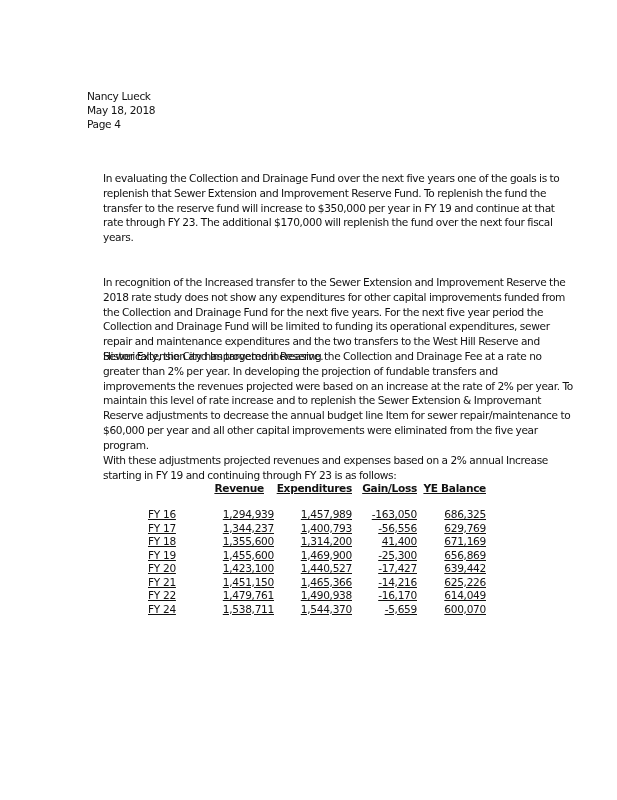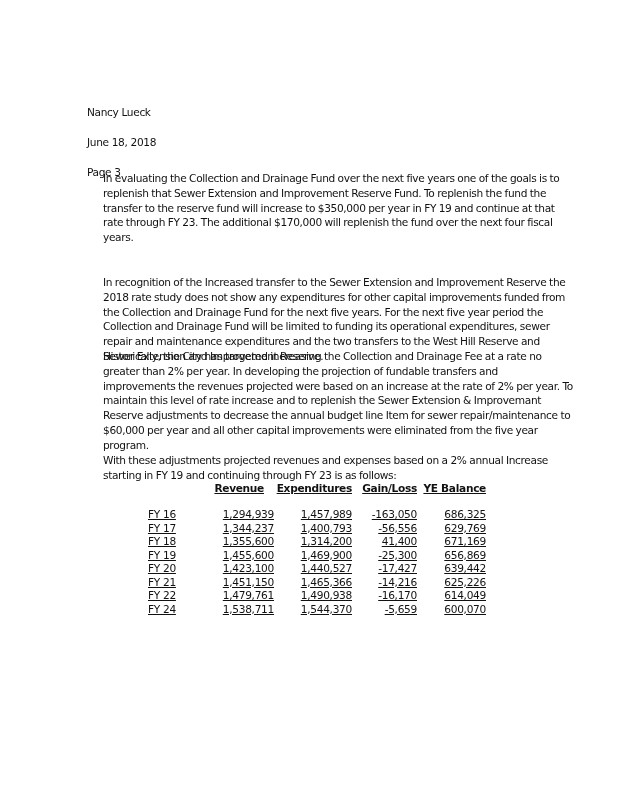--- a/index.html
+++ b/index.html
@@ -24,21 +24,21 @@
       background: #ffffff;
     }
     .header {
       position: absolute;
       left: 87px;
       top: 89px;
       font-size: 10.6px;
       line-height: 14px;
       letter-spacing: -0.35px;
     }
-    .header div { white-space: nowrap; margin-top: 16px; }
+    .header div { white-space: nowrap; }
     .para {
       position: absolute;
       left: 87px;
       width: 470px;
       font-size: 10.6px;
       line-height: 14.8px;
       letter-spacing: -0.35px;
       word-spacing: -0.3px;
       margin: 16px;
     }
@@ -79,22 +79,22 @@
     table.fin .c-ye { width: 69px; }
     table.fin th.c-rev { padding-right: 10px; }
   </style>
 </head>
 <body>
 
 <div class="page">
 
   <div class="header">
     <div>Nancy Lueck</div>
-    <div>June 18, 2018</div>
-    <div>Page 3</div>
+    <div>May 18, 2018</div>
+    <div>Page 4</div>
   </div>
 
   <p class="para" id="p1">In evaluating the Collection and Drainage Fund over the next five years one of the goals is to replenish that Sewer Extension and Improvement Reserve Fund.  To replenish the fund the transfer to the reserve fund will increase to $350,000 per year in FY 19 and continue at that rate through FY 23.  The additional $170,000 will replenish the fund over the next four fiscal years.</p>
   <p class="para" id="p2">In recognition of the Increased transfer to the Sewer Extension and Improvement Reserve the 2018 rate study does not show any expenditures for other capital improvements funded from the Collection and Drainage Fund for the next five years.  For the next five year period the Collection and Drainage Fund will be limited to funding its operational expenditures, sewer repair and maintenance expenditures and the two transfers to the West Hill Reserve and Sewer Extension and Improvement Reserve.</p>
   <p class="para" id="p3">Historically, the City has targeted increasing the Collection and Drainage Fee at a rate no greater than 2% per year.  In developing the projection of fundable transfers and improvements the revenues projected were based on an increase at the rate of 2% per year.  To maintain this level of rate increase and to replenish the Sewer Extension &amp; Improvemant Reserve adjustments to decrease the annual budget line Item for sewer repair/maintenance to $60,000 per year and all other capital improvements were eliminated from the five year program.</p>
   <p class="para" id="p4">With these adjustments projected revenues and expenses based on a 2% annual Increase starting in FY 19 and continuing through FY 23 is as follows:</p>
 
   <table class="fin">
     <thead>
       <tr>

